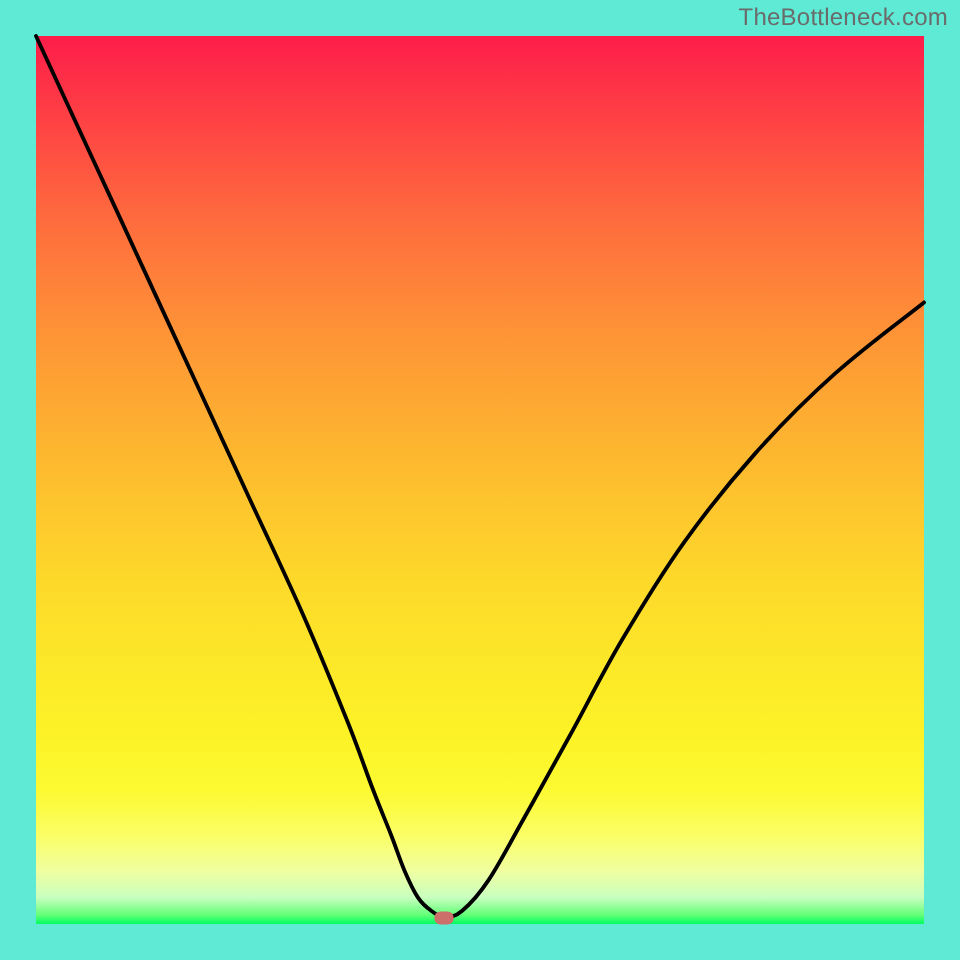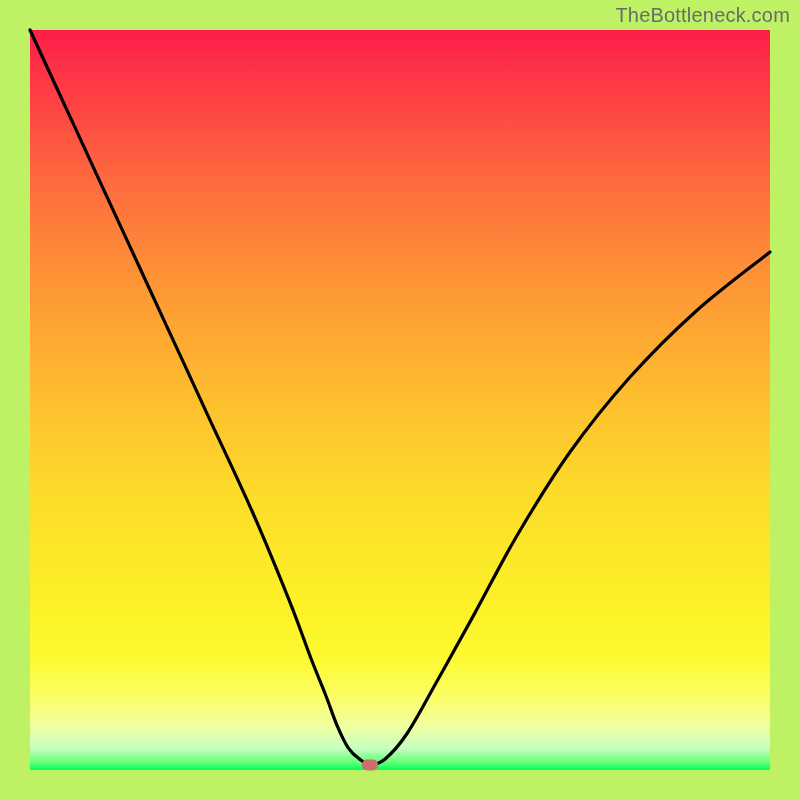--- a/index.html
+++ b/index.html
@@ -10,21 +10,21 @@
     background: #000;
     font-family: Arial, Helvetica, sans-serif;
     overflow: hidden;
   }
   .frame {
     position: absolute;
     top: 0;
     left: 0;
     width: 800px;
     height: 800px;
-    background: #bef264;
+    background: #5eead4;
   }
   .plot-area {
     position: absolute;
     top: 30px;
     left: 30px;
     width: 740px;
     height: 740px;
   }
   
   .gradient-bg {

